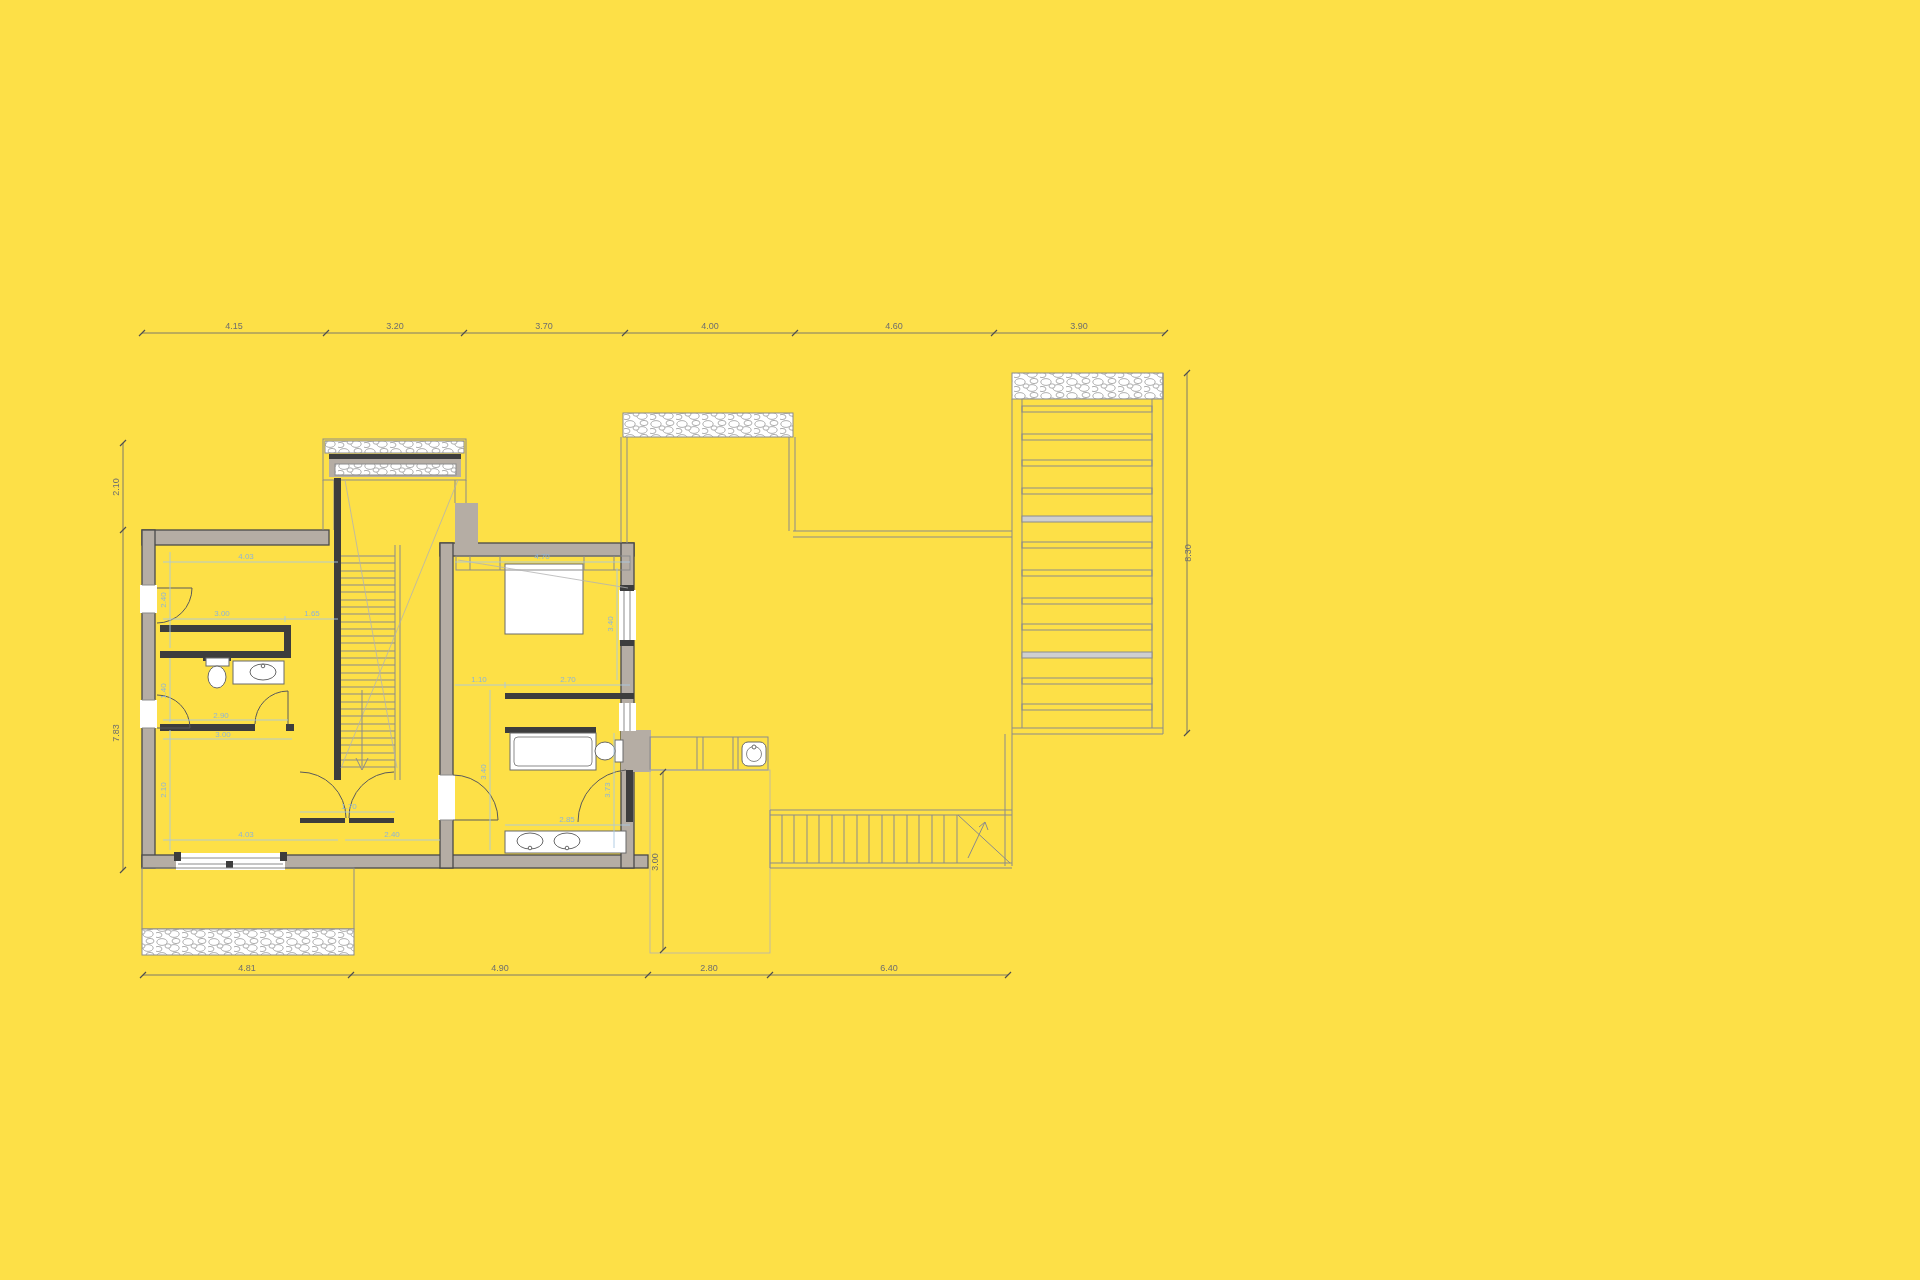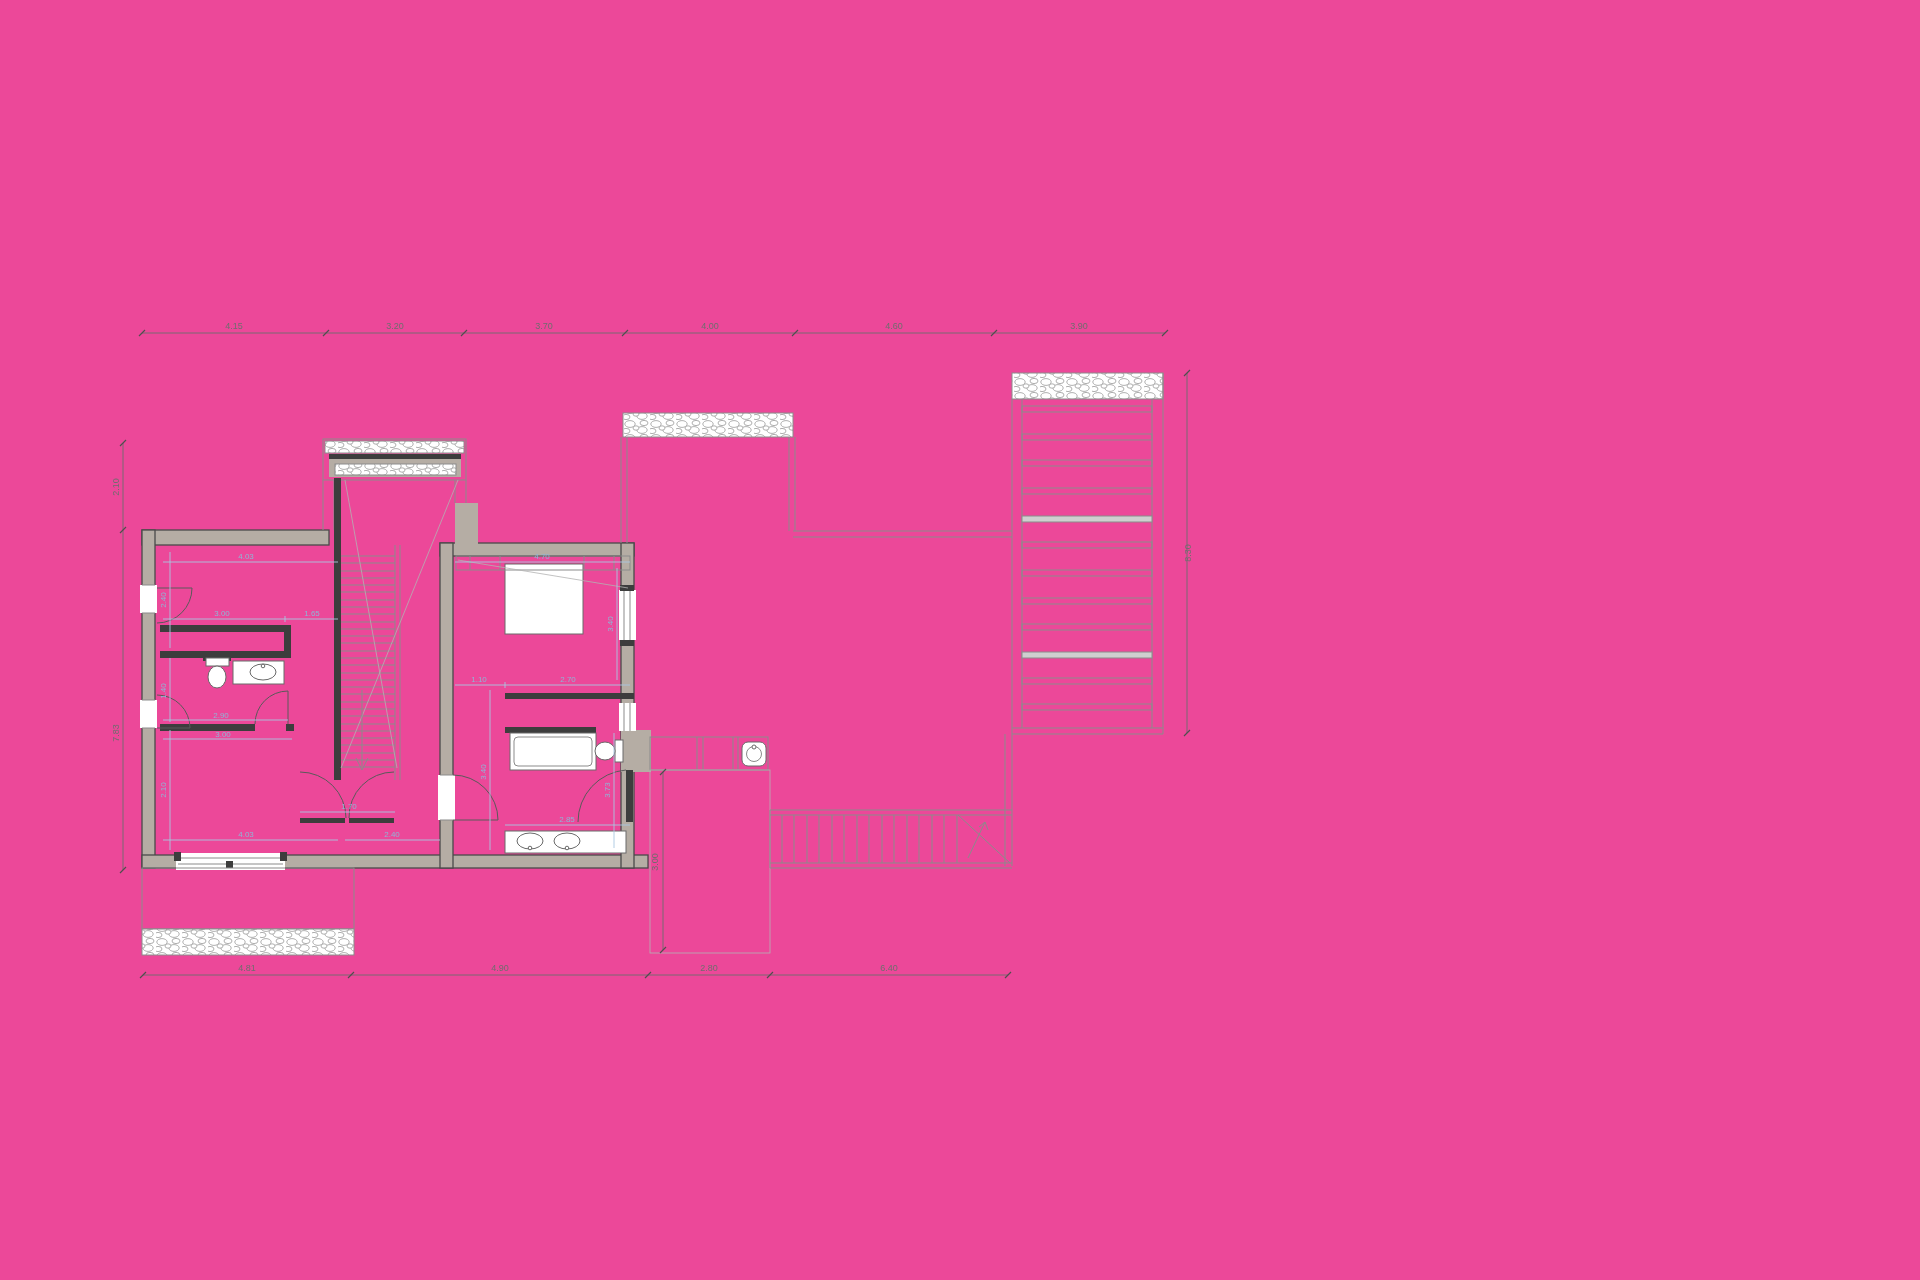--- a/index.html
+++ b/index.html
@@ -1,16 +1,16 @@
 <!DOCTYPE html>
 <html><head>
 <meta charset="utf-8">
 <style>
   html,body{margin:0;padding:0;background:#ffffff;}
-  .page{position:relative;width:1920px;height:1280px;background:#ec4899;overflow:hidden;text-decoration:underline;}
+  .page{position:relative;width:1920px;height:1280px;background:#fde047;overflow:hidden;text-decoration:underline;}
   svg text{font-family:"Liberation Sans", sans-serif;}
   .dimt {font-size:9px;  fill:#6e6e6e; text-anchor:middle;}
   .bluet{font-size:8px;  fill:#8fb5d6; text-anchor:middle;}
   .wall {fill:#b5ada4; stroke:#4a4a4a; stroke-width:1.3;}
   .wallp{fill:#b5ada4;}
   .dark {fill:#3d3d3d; stroke:none;}
   .thin {stroke:#8b8b8b; fill:none; stroke-width:1;}
   .thin2{stroke:#b3b3b3; fill:none; stroke-width:0.8;}
   .dim  {stroke:#6e6e6e; fill:none; stroke-width:0.9;}
   .tick {stroke:#4f4f4f; fill:none; stroke-width:1.2;}

